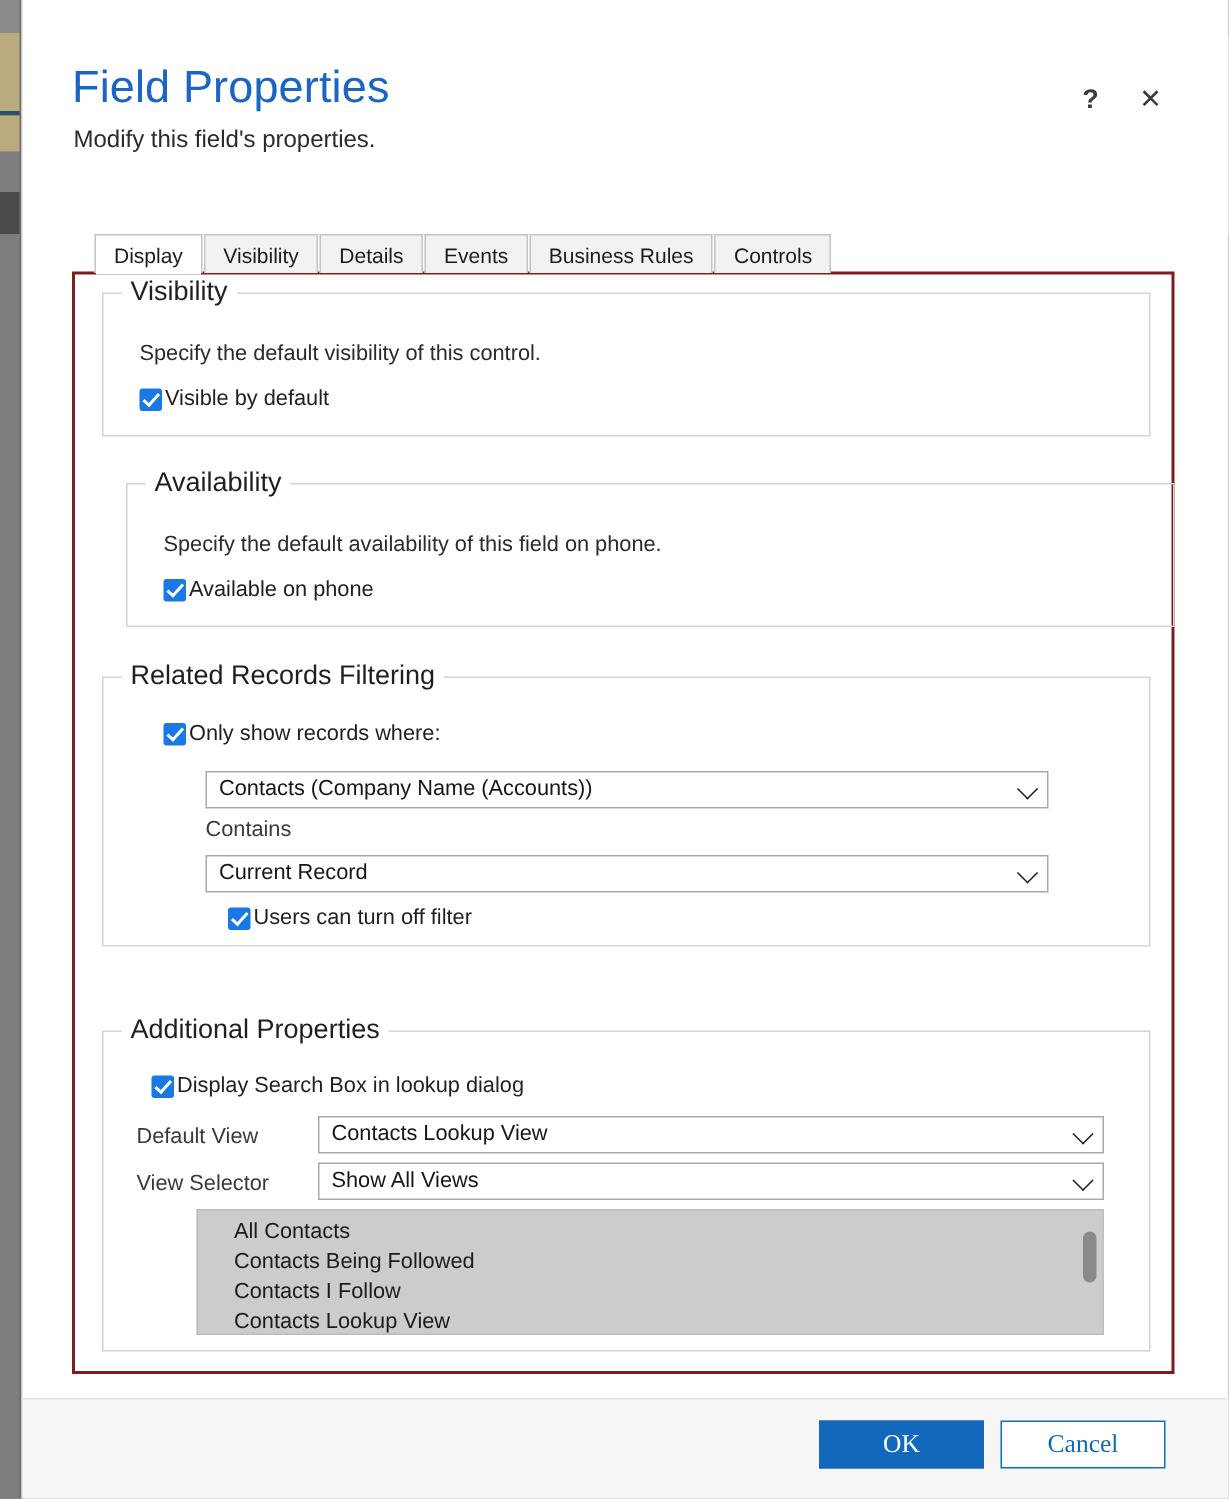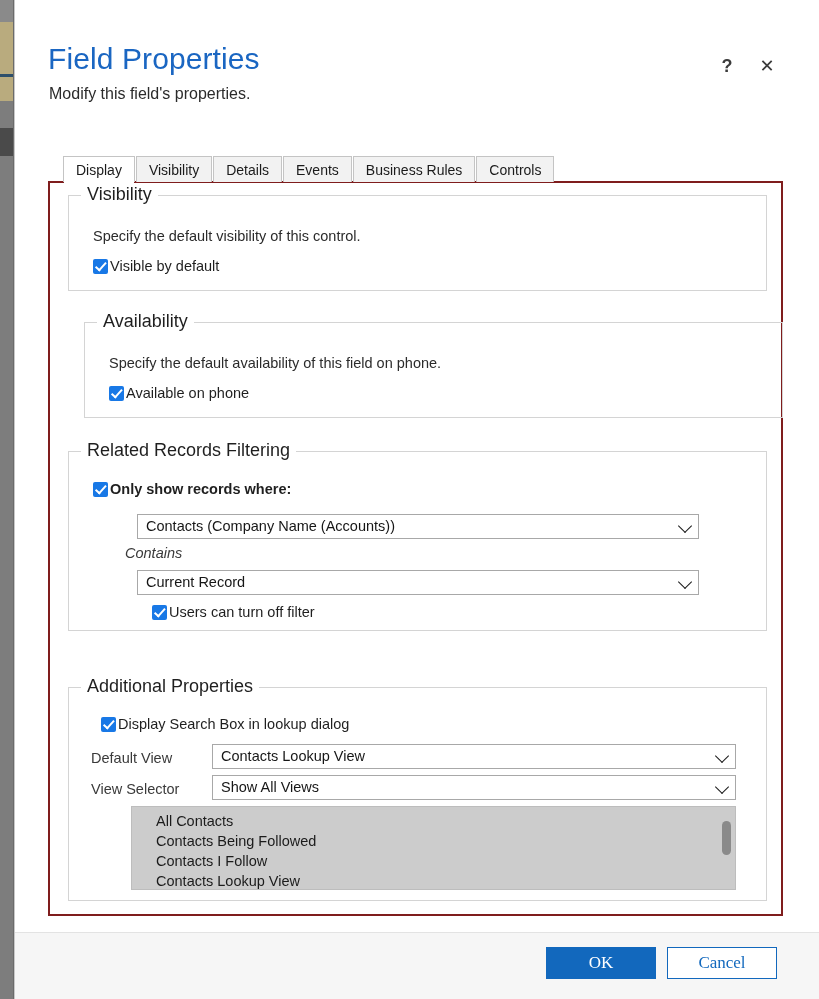--- a/index.html
+++ b/index.html
@@ -235,31 +235,31 @@
       <div class="hint" style="left:24px; top:32px;">Specify the default availability of this field on phone.</div>
       <div class="cbrow" style="left:24px; top:62px;">
         <span class="cbox"></span>
         <span class="cblabel">Available on phone</span>
       </div>
     </div>
 
     <div class="group" style="left:18px; top:268px; width:699px; height:180px;padding-left:20px;">
       <div class="group-legend">Related Records Filtering</div>
 
-      <div class="cbrow" style="left:24px; top:29px;font-weight:bold;">
+      <div class="cbrow" style="left:40px; top:29px;">
         <span class="cbox"></span>
         <span class="cblabel">Only show records where:</span>
       </div>
 
       <div class="sel" style="left:68px; top:62px; width:562px;">
         <span class="seltext">Contacts (Company Name (Accounts))</span>
         <span class="chev"></span>
       </div>
 
-      <div class="fieldlabel" style="left:56px; top:93px;font-style:italic;">Contains</div>
+      <div class="fieldlabel" style="left:68px; top:93px;">Contains</div>
 
       <div class="sel" style="left:68px; top:118px; width:562px;">
         <span class="seltext">Current Record</span>
         <span class="chev"></span>
       </div>
 
       <div class="cbrow" style="left:83px; top:152px;">
         <span class="cbox"></span>
         <span class="cblabel">Users can turn off filter</span>
       </div>

